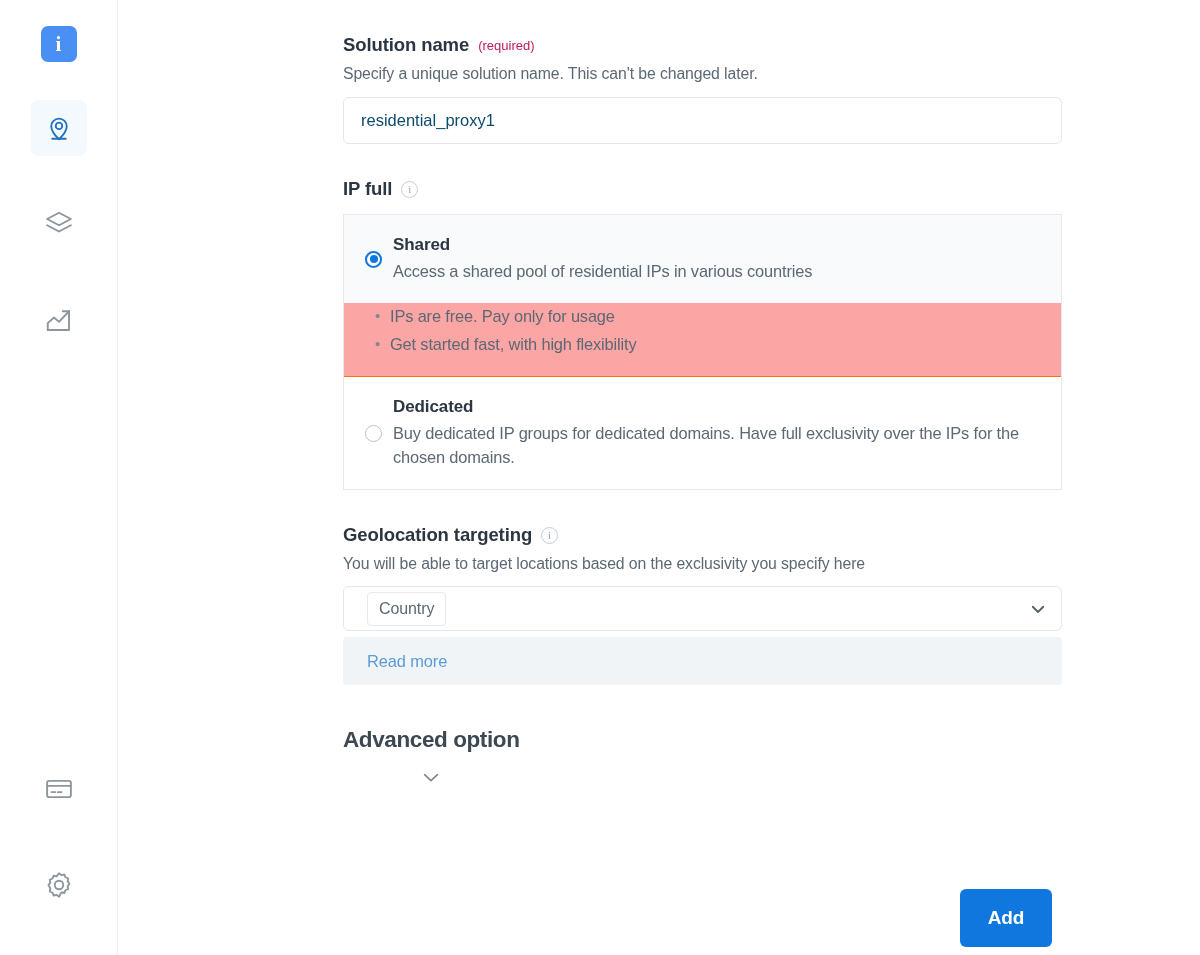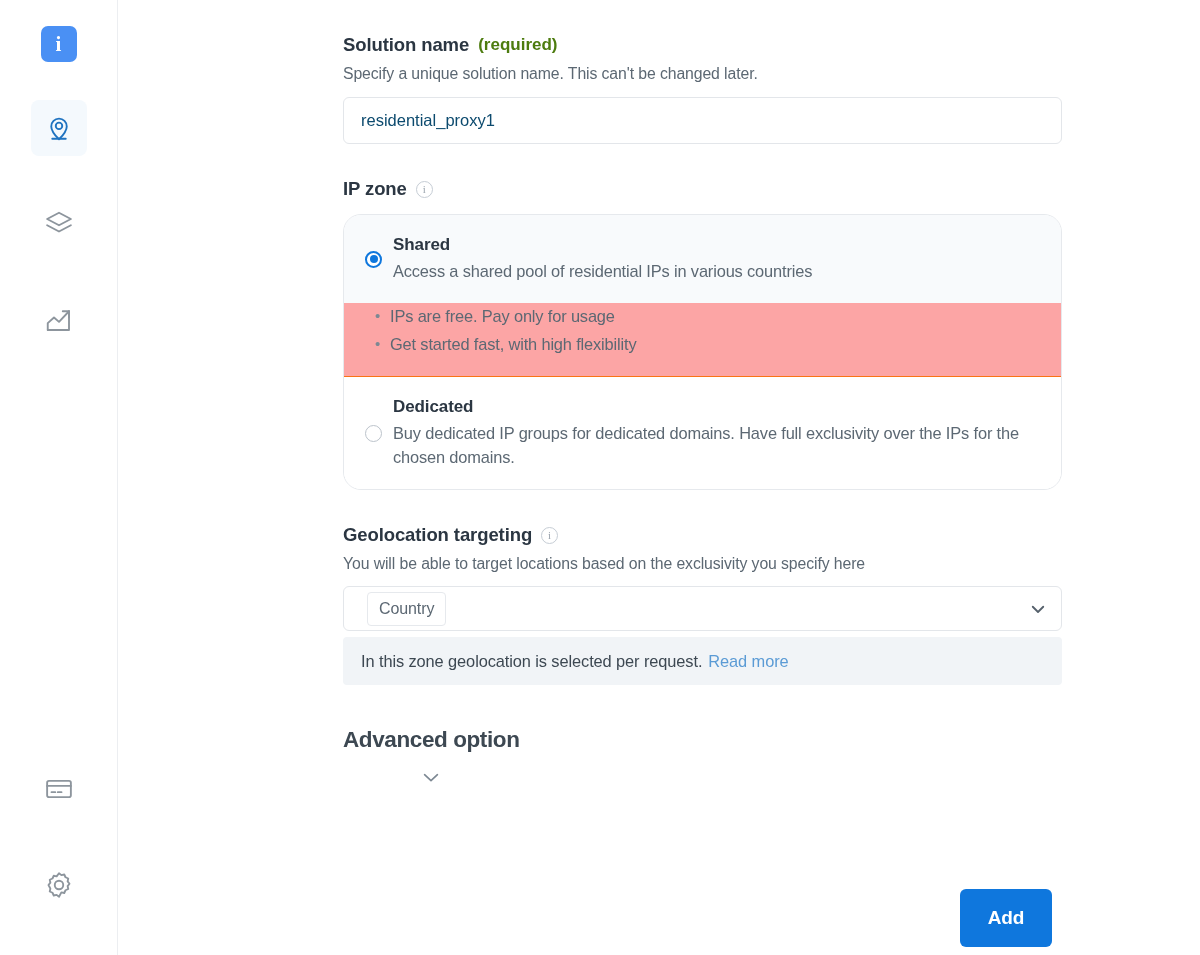--- a/index.html
+++ b/index.html
@@ -86,23 +86,23 @@
     align-items: center;
     gap: 9px;
   }
   .label-strong {
     font-size: 18.5px;
     font-weight: bold;
     color: #2b3642;
     letter-spacing: -0.1px;
   }
   .label-required {
-    font-size: 17px;
-    color: #4d7c0f;
-    font-weight: bold;
+    font-size: 13px;
+    color: #be185d;
+    font-weight: normal;
   }
   .help-text {
     margin-top: 9px;
     font-size: 15.8px;
     color: #5c6873;
     letter-spacing: -0.1px;
   }
 
   .info-badge {
     width: 17px;
@@ -133,21 +133,21 @@
     padding: 0 17px;
     outline: none;
   }
   .text-input::placeholder { color: #a7b0ba; }
 
   
   .radio-group {
     margin-top: 14px;
     width: 719px;
     border: 1px solid #e6e9ed;
-    border-radius: 18px;
+    border-radius: 0;
     overflow: hidden;
     background: #ffffff;
   }
   .radio-card {
     display: flex;
     align-items: center;
     padding: 20px 24px 20px 21px;
     background: #ffffff;
     cursor: pointer;
   }
@@ -375,21 +375,21 @@
         <div class="label-row">
           <span class="label-strong">Solution name</span>
           <span class="label-required">(required)</span>
         </div>
         <div class="help-text">Specify a unique solution name. This can't be changed later.</div>
         <input class="text-input" type="text" value="residential_proxy1" style="">
       </section>
 
       <section class="field-block">
         <div class="label-row">
-          <span class="label-strong">IP zone</span>
+          <span class="label-strong">IP full</span>
           <span class="info-badge">i</span>
         </div>
 
         <div class="radio-group">
 
           <div class="radio-card selected">
             <span class="radio-mark on"></span>
             <div class="radio-body">
               <div class="radio-title">Shared</div>
               <div class="radio-desc">Access a shared pool of residential IPs in various countries</div>
@@ -422,21 +422,20 @@
           <span class="chip">Country</span>
           <span class="select-spacer"></span>
           <span>
             <svg class="icon-svg" width="18" height="18" viewBox="0 0 24 24" fill="none" stroke="#55606b" stroke-width="2.4" stroke-linecap="round" stroke-linejoin="round">
               <polyline points="5,9 12,16 19,9"></polyline>
             </svg>
           </span>
         </div>
 
         <div class="note-banner">
-          <span>In this zone geolocation is selected per request.</span>
           <a class="note-link" href="#">Read more</a>
         </div>
       </section>
 
       <div class="advanced-row">
         <span class="advanced-label">Advanced option</span>
         <span>
           <svg class="icon-svg" width="22" height="22" viewBox="0 0 24 24" fill="none" stroke="#7d8893" stroke-width="1.8" stroke-linecap="round" stroke-linejoin="round">
             <polyline points="5,9.5 12,16 19,9.5"></polyline>
           </svg>

